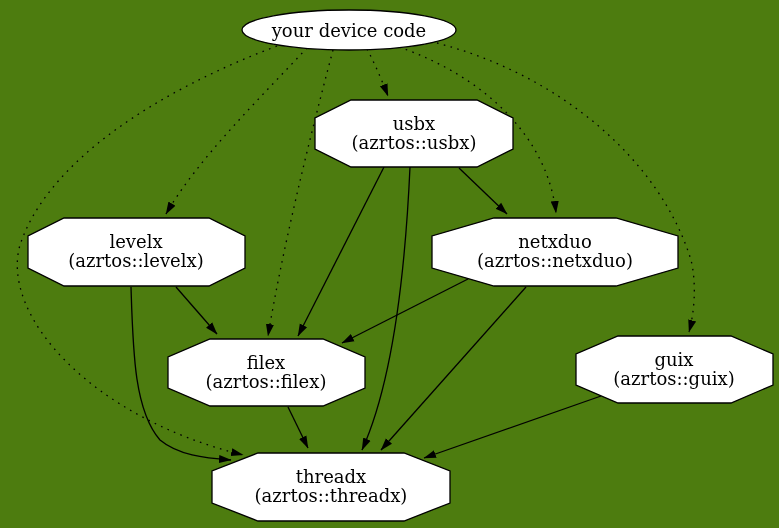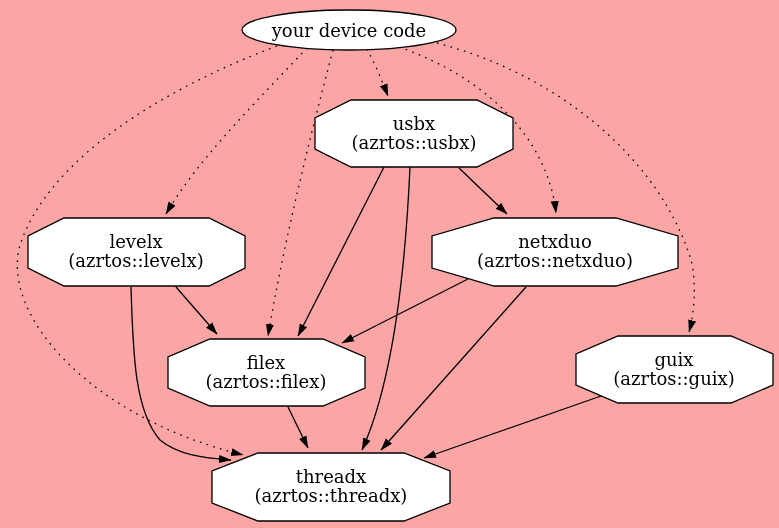--- a/index.html
+++ b/index.html
@@ -5,21 +5,21 @@
   html, body {
     margin: 0;
     padding: 0;
     background: #ffffff;
     font-family: "DejaVu Serif", "Liberation Serif", serif;
   }
   .canvas {
     position: relative;
     width: 779px;
     height: 528px;
-    background: #fca5a5;
+    background: #4d7c0f;
     overflow: hidden;
   }
   svg { display: block; }
   .node-shape {
     fill: #ffffff;
     stroke: #000000;
     stroke-width: 1.3;
   }
   .edge {
     fill: none;

